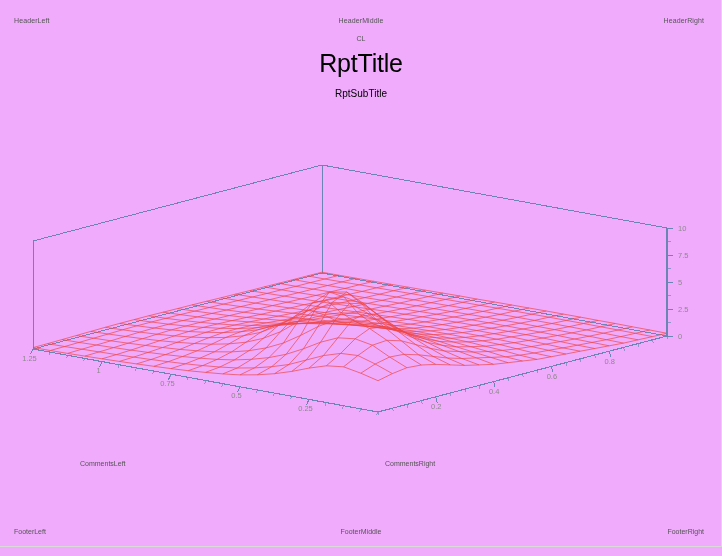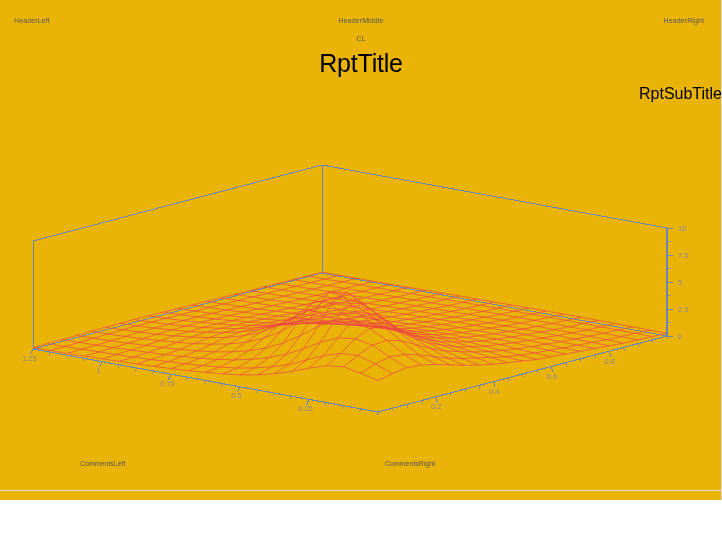--- a/index.html
+++ b/index.html
@@ -8,22 +8,22 @@
     padding: 0;
     background: #ffffff;
   }
   body {
     font-family: "Liberation Sans", sans-serif;
     -webkit-font-smoothing: none;
   }
   #page {
     position: relative;
     width: 722px;
-    height: 500px;
-    background: #eab308;
+    height: 556px;
+    background: #f0abfc;
     overflow: hidden;
     box-sizing: border-box;
   }
   
   #page-frame-right {
     position: absolute;
     top: 0;
     right: 0;
     width: 1px;
     height: 547px;
@@ -71,22 +71,22 @@
     color: #000000;
     font-weight: normal;
     line-height: 28px;
     letter-spacing: -.2px;
   }
   #rpt-subtitle {
     position: absolute;
     top: 85px;
     left: 0;
     width: 722px;
-    text-align: right;
-    font-size: 16px;
+    text-align: center;
+    font-size: 10px;
     color: #000000;
     font-weight: normal;
     line-height: 17px;
   }
 
   #plot-area {
     position: absolute;
     left: 0;
     top: 115px;
     width: 722px;

